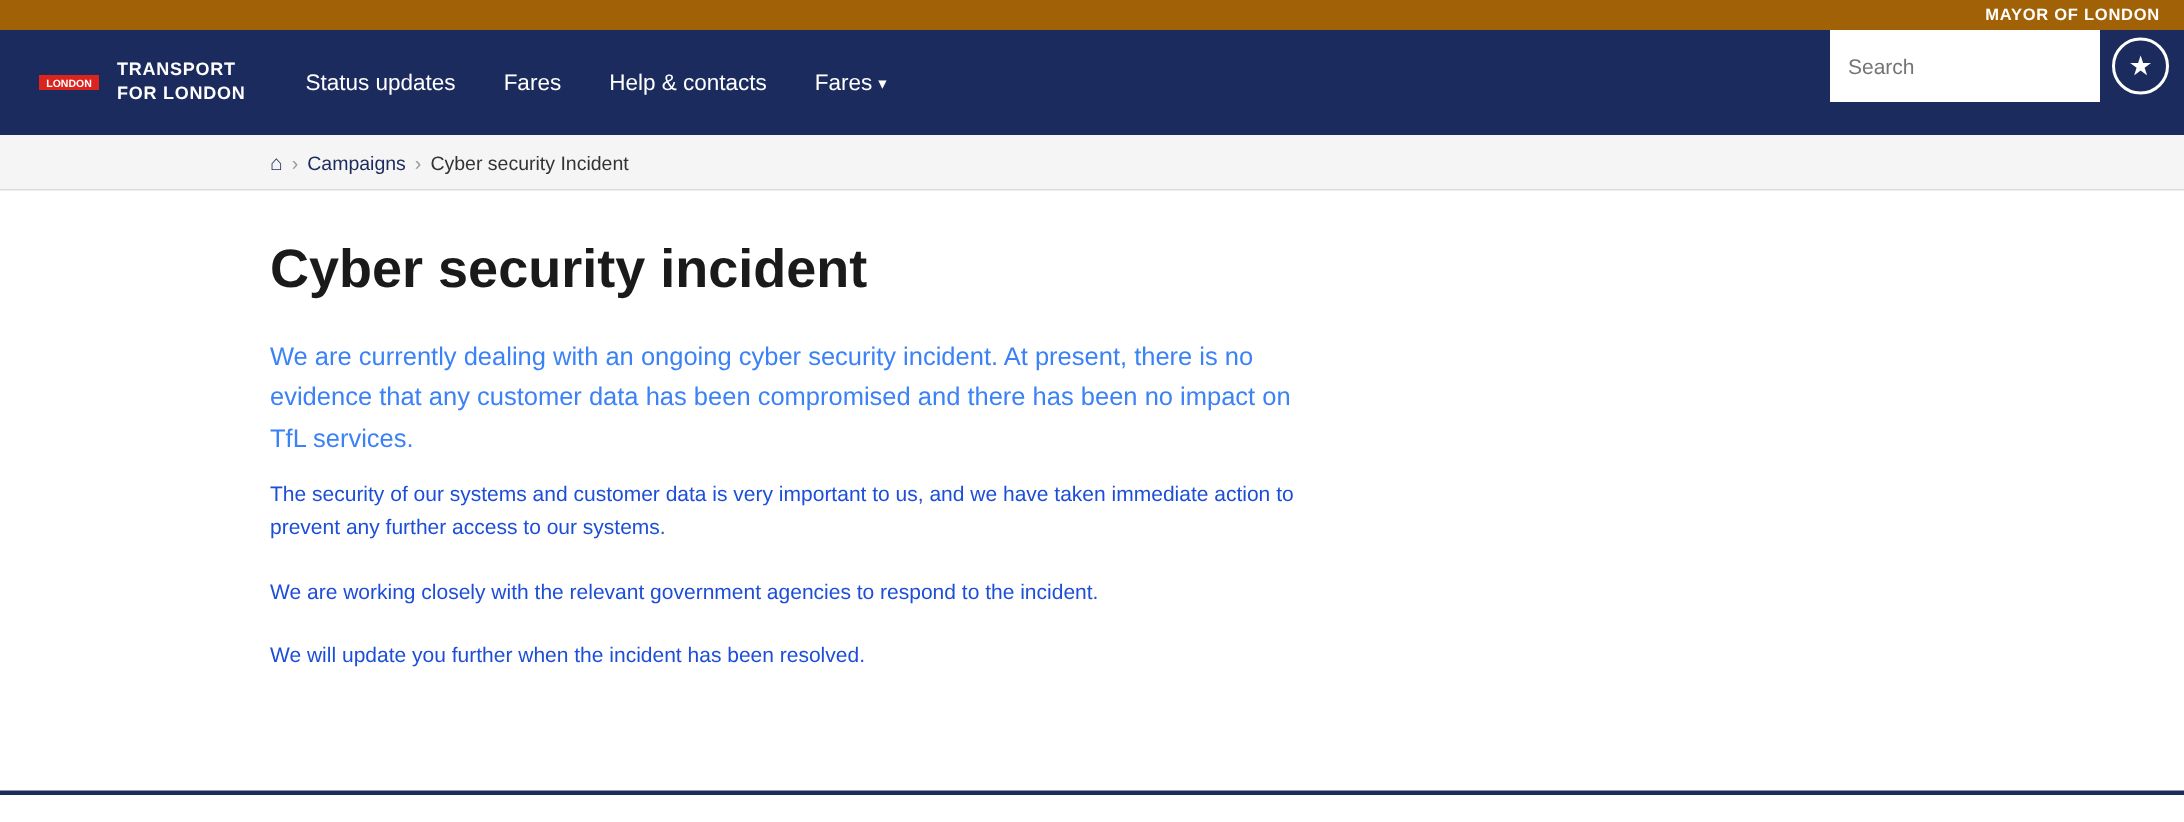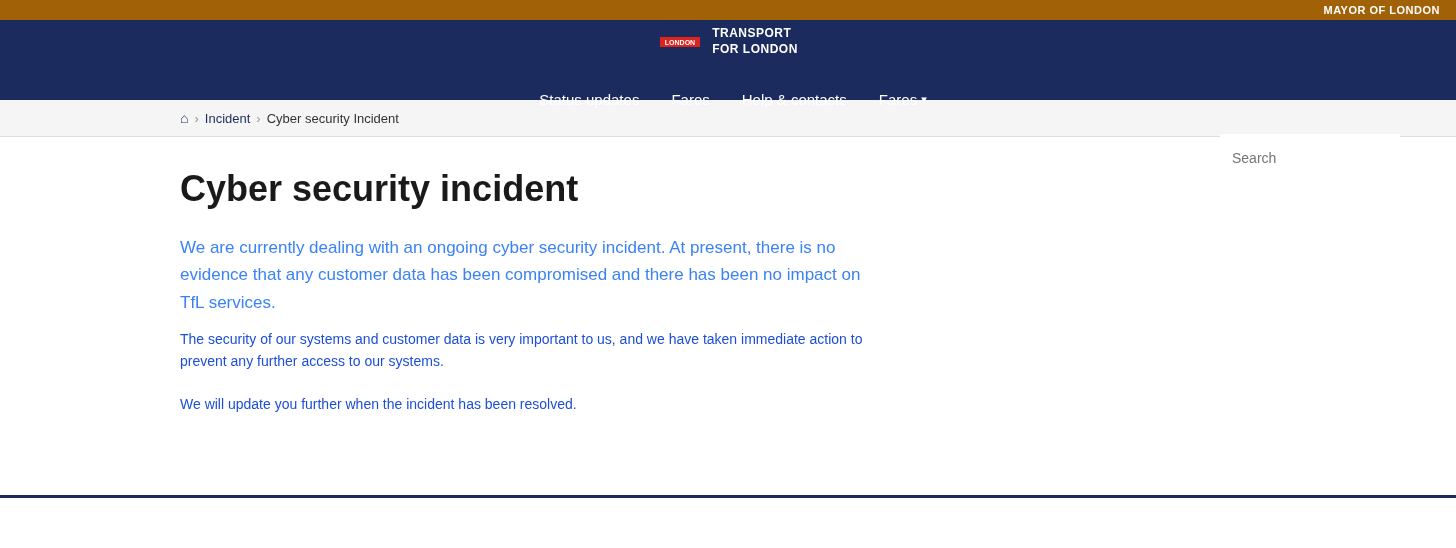--- a/index.html
+++ b/index.html
@@ -13,24 +13,23 @@
       padding: 4px 16px;
       font-size: 11px;
       font-weight: bold;
       letter-spacing: 0.5px;
     }
 
     
     .main-nav {
       background: #1c2b5e;
       display: flex;
-      align-items: center;
+      align-items: flex-start;
       padding: 0 10px;
-      height: 80px;
-      flex-direction: column;
+      height: 70px;
     }
 
     .tfl-logo {
       background: #1c2b5e;
       display: flex;
       align-items: center;
       gap: 10px;
       padding: 0 14px;
       height: 100%;
       min-width: 160px;
@@ -216,29 +215,30 @@
     <input class="search-input" type="text" placeholder="Search" style="">
     <button class="favourite-btn">
       <span>★</span>
     </button>
   </div>
 </nav>
 
 <div class="breadcrumb">
   <a class="breadcrumb-home">⌂</a>
   <span class="breadcrumb-sep">›</span>
-  <a class="breadcrumb-link">Incident</a>
+  <a class="breadcrumb-link">Campaigns</a>
   <span class="breadcrumb-sep">›</span>
   <span class="breadcrumb-current">Cyber security Incident</span>
 </div>
 
 <main class="content">
   <h1 class="page-title">Cyber security incident</h1>
 
   <p class="intro-text">We are currently dealing with an ongoing cyber security incident. At present, there is no evidence that any customer data has been compromised and there has been no impact on TfL services.</p>
 
   <p class="body-text">The security of our systems and customer data is very important to us, and we have taken immediate action to prevent any further access to our systems.</p>
 
+  <p class="body-text">We are working closely with the relevant government agencies to respond to the incident.</p>
 
   <p class="body-text">We will update you further when the incident has been resolved.</p>
 </main>
 
 <hr class="footer-sep">
 
 </body></html>

